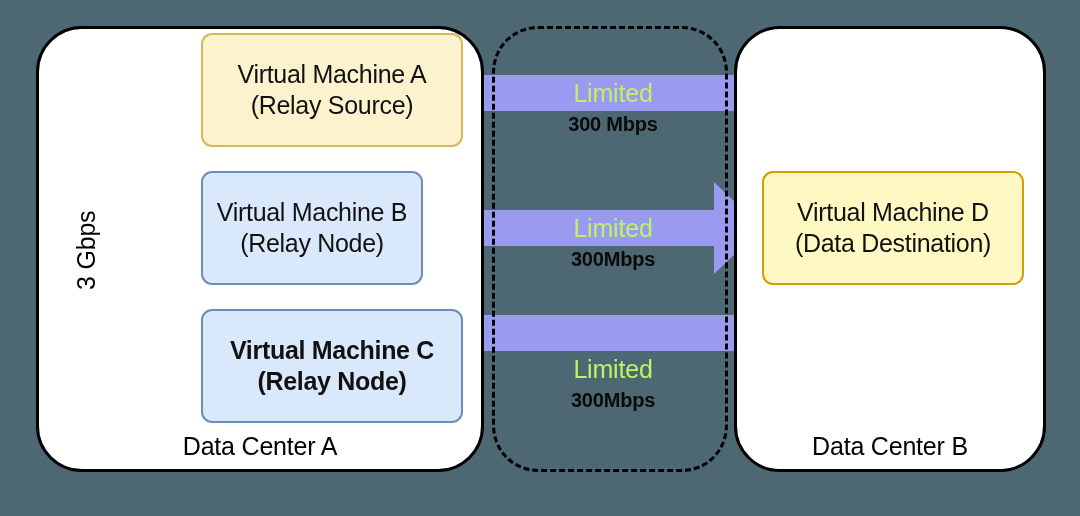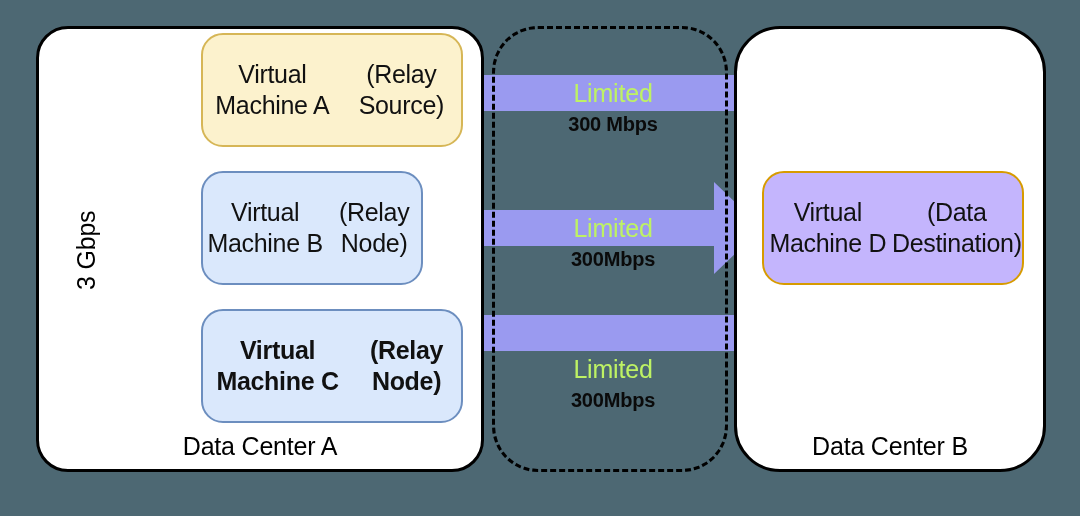--- a/index.html
+++ b/index.html
@@ -28,21 +28,21 @@
   }
 
   
   .dc-box {
     position: absolute;
     background: #ffffff;
     border: 3px solid #000000;
     border-radius: 46px;
     box-sizing: border-box;
   }
-  #dc-a { left: 36px;  top: 26px; width: 448px; height: 446px; border-radius: 32px; }
+  #dc-a { left: 36px;  top: 26px; width: 448px; height: 446px; }
   #dc-b { left: 734px; top: 26px; width: 312px; height: 446px; }
 
   .dc-label {
     position: absolute;
     width: 100%;
     bottom: 8px;
     text-align: center;
     font-size: 25px;
     color: #000000;
     letter-spacing: -0.2px;
@@ -57,36 +57,36 @@
     border: 3px dashed #000000;
     border-radius: 46px;
     box-sizing: border-box;
     background: transparent;
   }
 
   
   .vm {
     position: absolute;
     box-sizing: border-box;
-    border-radius: 22px;
+    border-radius: 11px;
     display: flex;
-    flex-direction: row;
+    flex-direction: column;
     align-items: center;
     justify-content: center;
     text-align: center;
     font-size: 25px;
     line-height: 1.26;
     color: #111111;
     letter-spacing: -0.3px;
   }
   .vm .l2 { display: block; }
 
   .vm-yellow { background: #fcf2cd; border: 2px solid #d6b656; }
   .vm-blue   { background: #dae8fc; border: 2px solid #6c8ebf; }
-  .vm-peach  { background: #c4b5fd; border: 2px solid #d79b00; align-items: center; }
+  .vm-peach  { background: #fef9c3; border: 2px solid #d79b00; align-items: center; }
 
   #vm-a { left: 201px; top: 33px;  width: 262px; height: 114px; }
   #vm-b { left: 201px; top: 171px; width: 222px; height: 114px; }
   #vm-c { left: 201px; top: 309px; width: 262px; height: 114px; font-weight: bold; }
   #vm-d { left: 762px; top: 171px; width: 262px; height: 114px; }
 
   
   .edge-label {
     position: absolute;
     text-align: center;

